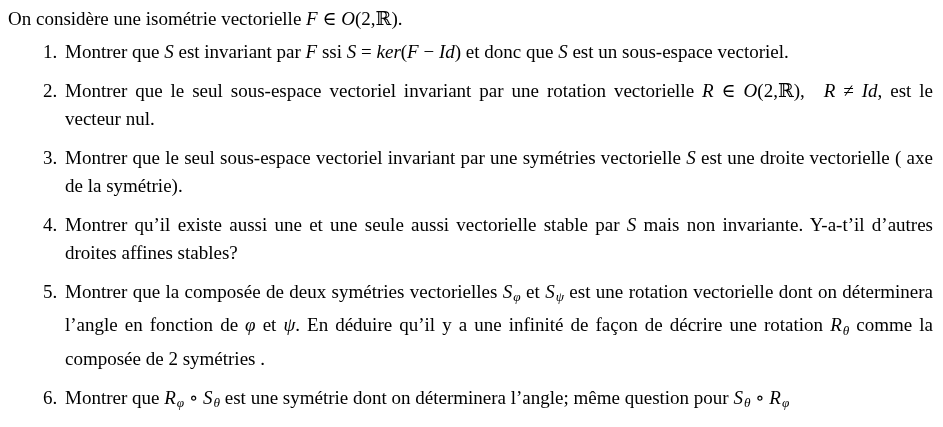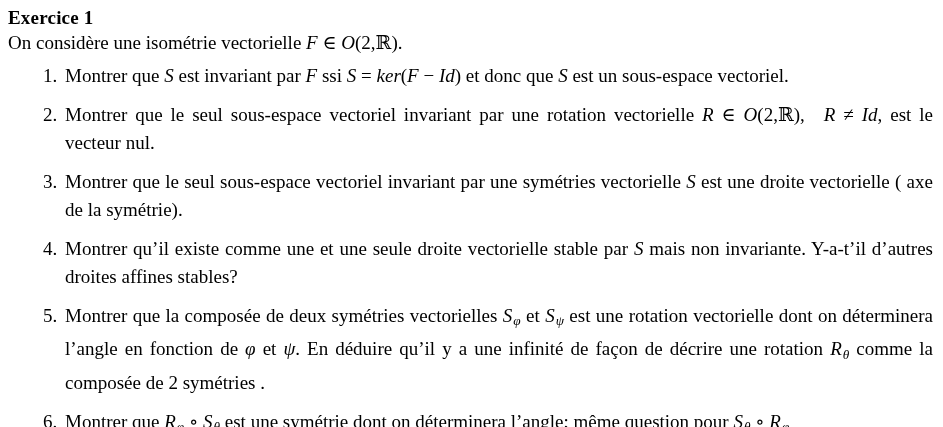--- a/index.html
+++ b/index.html
@@ -53,34 +53,33 @@
     font-size: 0.7em;
     font-style: italic;
     vertical-align: -0.25em;
     margin-left: 1px;
   }
 </style>
 </head>
 <body style="background: rgb(255, 255, 255); color: rgb(0, 0, 0);">
 
 <div class="page">
-  <h1 class="title">Exercice 1</h1>
   <p class="intro"><span>On considère une isométrie vectorielle </span><span class="mi">F</span><span> ∈ </span><span class="mi">O</span><span>(2,ℝ).</span></p>
   <ol class="items">
     <li class="item">
       <span class="num">1.</span><span><span>Montrer que </span><span class="mi">S</span><span> est invariant par </span><span class="mi">F</span><span> ssi </span><span class="mi">S</span><span> = </span><span class="mi">ker</span><span>(</span><span class="mi">F</span><span> − </span><span class="mi">Id</span><span>) et donc que </span><span class="mi">S</span><span> est un sous-espace vectoriel.</span></span>
     </li>
     <li class="item">
       <span class="num">2.</span><span><span>Montrer que le seul sous-espace vectoriel invariant par une rotation vectorielle </span><span class="mi">R</span><span> ∈ </span><span class="mi">O</span><span>(2,ℝ),  </span><span class="mi">R</span><span> ≠ </span><span class="mi">Id</span><span>, est le vecteur nul.</span></span>
     </li>
     <li class="item">
       <span class="num">3.</span><span><span>Montrer que le seul sous-espace vectoriel invariant par une symétries vectorielle </span><span class="mi">S</span><span> est une droite vectorielle ( axe de la symétrie).</span></span>
     </li>
     <li class="item">
-      <span class="num">4.</span><span><span>Montrer qu’il existe comme une et une seule droite vectorielle stable par </span><span class="mi">S</span><span> mais non invariante. Y-a-t’il d’autres droites affines stables?</span></span>
+      <span class="num">4.</span><span><span>Montrer qu’il existe aussi une et une seule aussi vectorielle stable par </span><span class="mi">S</span><span> mais non invariante. Y-a-t’il d’autres droites affines stables?</span></span>
     </li>
     <li class="item">
       <span class="num">5.</span><span><span>Montrer que la composée de deux symétries vectorielles </span><span class="mi">S</span><span class="msub">φ</span><span> et </span><span class="mi">S</span><span class="msub">ψ</span><span> est une rotation vectorielle dont on déterminera l’angle en fonction de </span><span class="mi">φ</span><span> et </span><span class="mi">ψ</span><span>. En déduire qu’il y a une infinité de façon de décrire une rotation </span><span class="mi">R</span><span class="msub">θ</span><span> comme la composée de 2 symétries .</span></span>
     </li>
     <li class="item">
       <span class="num">6.</span><span><span>Montrer que </span><span class="mi">R</span><span class="msub">φ</span><span> ∘ </span><span class="mi">S</span><span class="msub">θ</span><span> est une symétrie dont on déterminera l’angle; même question pour </span><span class="mi">S</span><span class="msub">θ</span><span> ∘ </span><span class="mi">R</span><span class="msub">φ</span></span>
     </li>
   </ol>
 </div>
 

